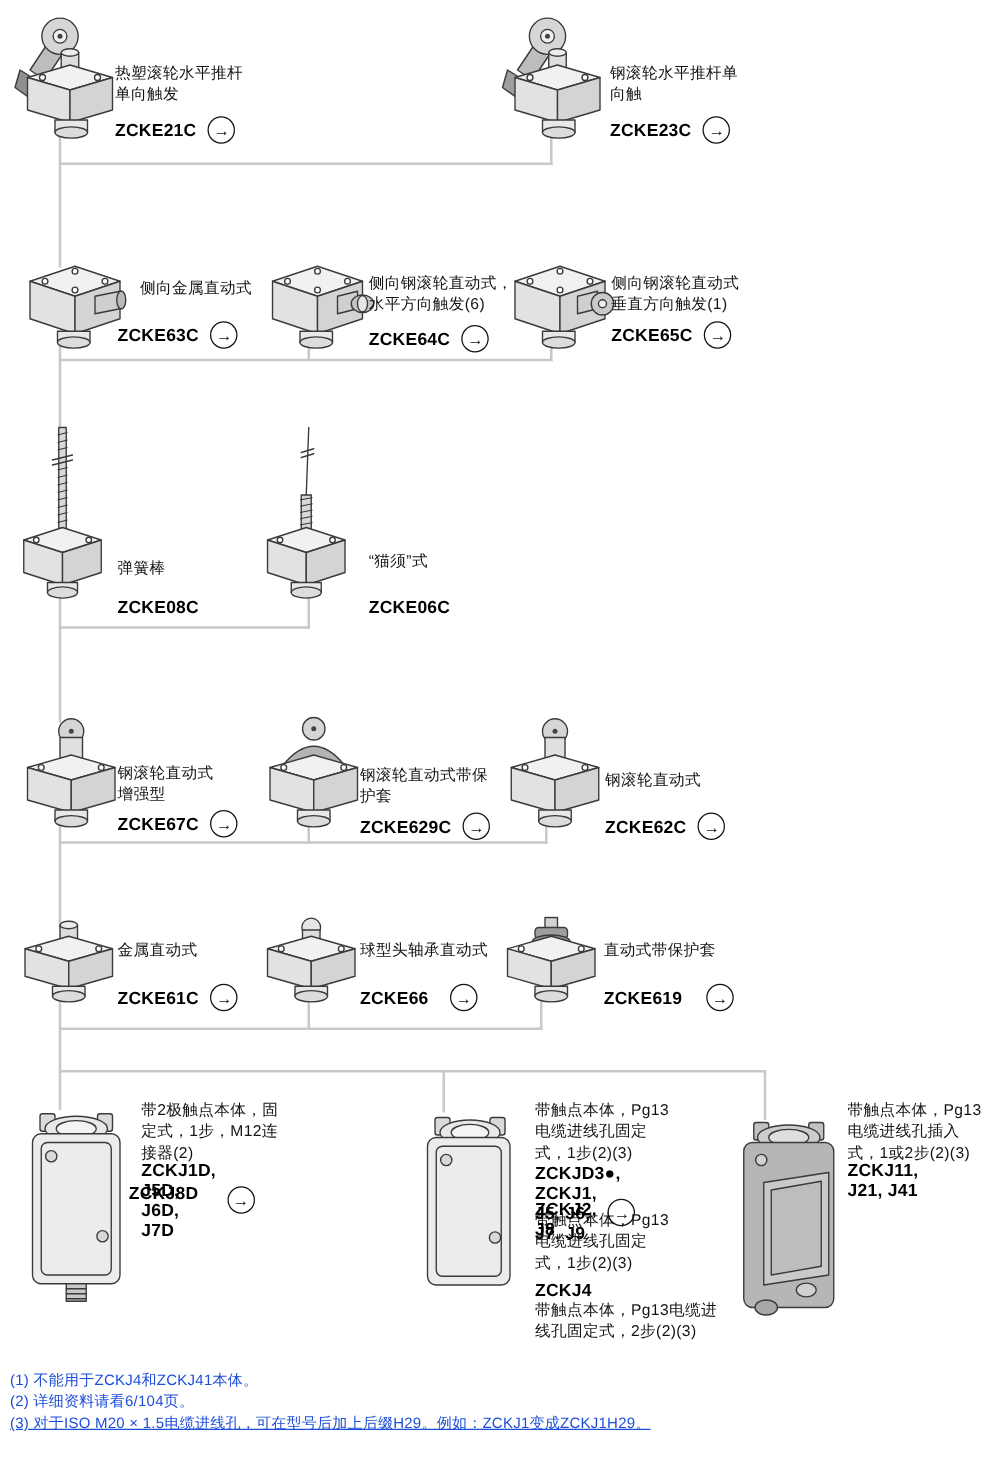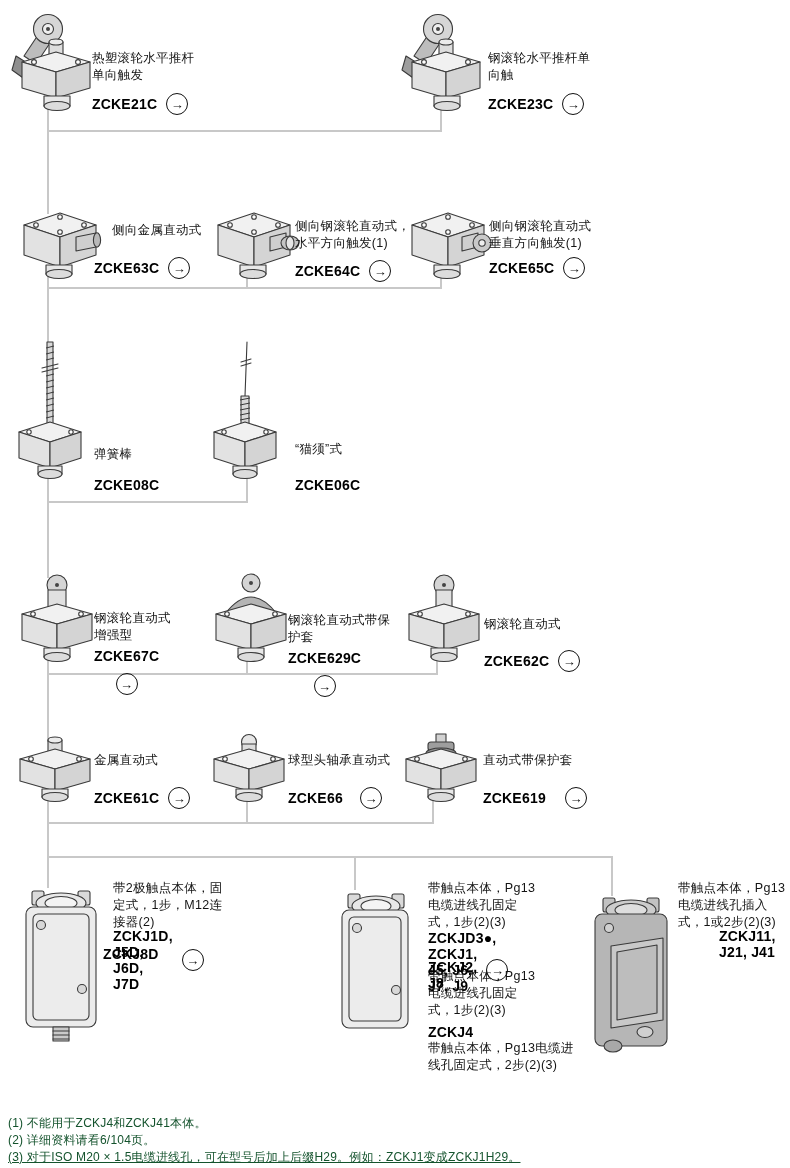--- a/index.html
+++ b/index.html
@@ -17,21 +17,21 @@
   }
   .partrow{position:absolute;display:flex;align-items:center;gap:9px;}
   .part{font-size:14px;font-weight:bold;color:#000;letter-spacing:.2px;white-space:pre;}
   .arrow{
     display:inline-flex;align-items:center;justify-content:center;
     width:20px;height:20px;border:1.7px solid #111;border-radius:50%;
     font-size:13px;font-weight:bold;color:#111;line-height:1;flex:0 0 auto;
   }
   .img{position:absolute;}
   svg .st{stroke:#3a3a3a;stroke-width:1.1;stroke-linejoin:round;stroke-linecap:round;}
-  .foot{position:absolute;font-size:12px;line-height:17px;color:#14532d;letter-spacing:.2px;margin-top:19px;}
+  .foot{position:absolute;font-size:12px;line-height:17px;color:#1d4ed8;letter-spacing:.2px;}
   .bold-line{font-size:14px;font-weight:bold;color:#000;letter-spacing:.2px;}
 </style>
 </head>
 <body>
 
 <div id="canvas">
 
   <div class="vline" style="left:47px;top:108px;height:106px;"></div>
   <div class="hline" style="left:47px;top:130px;width:395px;"></div>
   <div class="vline" style="left:440px;top:108px;height:24px;"></div>
@@ -147,21 +147,21 @@
         <circle class="st" cx="42" cy="27" r="2.3" fill="#fff"></circle>
       <polygon class="st" points="58,32 74,28 74,42 58,46" fill="#cfcfcf"></polygon>
       <ellipse class="st" cx="78" cy="38" rx="9" ry="7" fill="#c4c4c4"></ellipse>
       <ellipse class="st" cx="78" cy="38" rx="4" ry="6.5" fill="#e6e6e6"></ellipse>
       <rect class="st" x="28" y="60" width="26" height="9" fill="#e8e8e8"></rect>
       <ellipse class="st" cx="41" cy="69" rx="13" ry="4.5" fill="#dcdcdc"></ellipse>
     </svg>
   </div>
   <div class="node">
     <div class="label" style="position:absolute;left:295px;top:218px;width:150px;">侧向钢滚轮直动式，
-水平方向触发(1)</div>
+水平方向触发(6)</div>
     <div class="partrow" style="left:295px;top:260px;">
       <span class="part">ZCKE64C</span>
       <span class="arrow">→</span>
     </div>
   </div>
 
   <div class="img" style="left:406px;top:205px;">
     <svg width="90" height="78" viewBox="0 0 90 78">
       <polygon class="st" points="6,20 42,8 78,20 42,32" fill="#f1f1f1"></polygon>
       <polygon class="st" points="6,20 42,32 42,62 6,50" fill="#e2e2e2"></polygon>
@@ -261,21 +261,21 @@
       <polygon class="st" points="41,52 76,42 76,68 41,78" fill="#d4d4d4"></polygon>
       <circle class="st" cx="17" cy="42" r="2.3" fill="#fff"></circle>
         <circle class="st" cx="65" cy="42" r="2.3" fill="#fff"></circle>
       <rect class="st" x="28" y="76" width="26" height="9" fill="#e8e8e8"></rect>
       <ellipse class="st" cx="41" cy="85" rx="13" ry="4.5" fill="#dcdcdc"></ellipse>
     </svg>
   </div>
   <div class="node">
     <div class="label" style="position:absolute;left:94px;top:610px;width:150px;">钢滚轮直动式
 增强型</div>
-    <div class="partrow" style="left:94px;top:648px;flex-direction:column;">
+    <div class="partrow" style="left:94px;top:648px;">
       <span class="part">ZCKE67C</span>
       <span class="arrow">→</span>
     </div>
   </div>
 
   <div class="img" style="left:210px;top:572px;">
     <svg width="82" height="92" viewBox="0 0 82 92">
       <circle class="st" cx="41" cy="11" r="9" fill="#d5d5d5"></circle>
       <circle cx="41" cy="11" r="2" fill="#444"></circle>
       <path class="st" d="M15,42 Q41,8 67,42 Z" fill="#b4b4b4"></path>
@@ -284,21 +284,21 @@
       <polygon class="st" points="41,52 76,42 76,68 41,78" fill="#d4d4d4"></polygon>
       <circle class="st" cx="17" cy="42" r="2.3" fill="#fff"></circle>
         <circle class="st" cx="65" cy="42" r="2.3" fill="#fff"></circle>
       <rect class="st" x="28" y="76" width="26" height="9" fill="#e8e8e8"></rect>
       <ellipse class="st" cx="41" cy="85" rx="13" ry="4.5" fill="#dcdcdc"></ellipse>
     </svg>
   </div>
   <div class="node">
     <div class="label" style="position:absolute;left:288px;top:612px;width:155px;">钢滚轮直动式带保
 护套</div>
-    <div class="partrow" style="left:288px;top:650px;flex-direction:column;">
+    <div class="partrow" style="left:288px;top:650px;">
       <span class="part">ZCKE629C</span>
       <span class="arrow">→</span>
     </div>
   </div>
 
   <div class="img" style="left:403px;top:572px;">
     <svg width="82" height="92" viewBox="0 0 82 92">
       <circle class="st" cx="41" cy="13" r="10" fill="#d5d5d5"></circle>
       <circle cx="41" cy="13" r="2" fill="#444"></circle>
       <rect class="st" x="33" y="18" width="16" height="20" fill="#e0e0e0"></rect>
@@ -459,21 +459,21 @@
       <polygon class="st" points="28,56 80,48 80,130 28,138" fill="#c9c9c9"></polygon>
       <polygon class="st" points="34,62 74,55 74,123 34,130" fill="#bdbdbd"></polygon>
       <ellipse class="st" cx="62" cy="142" rx="8" ry="5.5" fill="#d0d0d0"></ellipse>
       <ellipse class="st" cx="30" cy="156" rx="9" ry="6" fill="#a8a8a8"></ellipse>
     </svg>
   </div>
   <div class="node">
     <div class="label" style="position:absolute;left:678px;top:880px;width:115px;">带触点本体，Pg13
 电缆进线孔插入
 式，1或2步(2)(3)</div>
-    <div class="partrow" style="left:719px;top:928px;justify-content:flex-end;">
+    <div class="partrow" style="left:678px;top:928px;justify-content:flex-end;">
       <span class="bold-line">ZCKJ11, J21, J41</span>
     </div>
   </div>
 
   <div class="foot" style="left:8px;top:1096px;">(1) 不能用于ZCKJ4和ZCKJ41本体。</div>
   <div class="foot" style="left:8px;top:1113px;">(2) 详细资料请看6/104页。</div>
   <div class="foot" style="left:8px;top:1130px;text-decoration:underline;">(3) 对于ISO M20 × 1.5电缆进线孔，可在型号后加上后缀H29。例如：ZCKJ1变成ZCKJ1H29。</div>
 
 </div>
 

